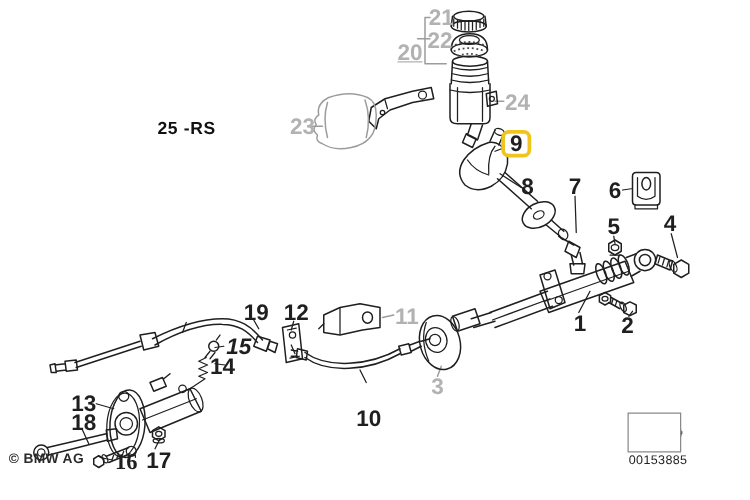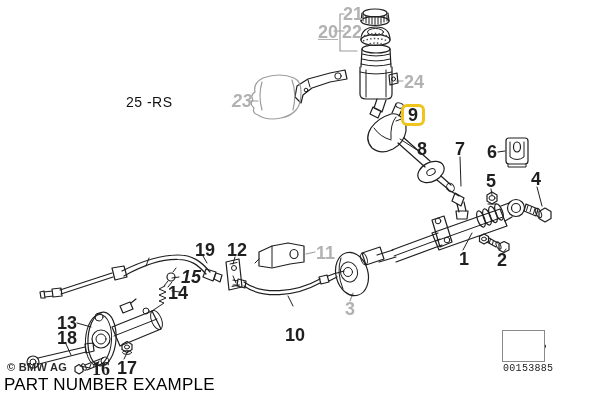--- a/index.html
+++ b/index.html
@@ -19,34 +19,34 @@
   .part-label{
     position:absolute;font-weight:bold;font-size:18px;line-height:14px;
     color:var(--ink);white-space:nowrap;cursor:pointer;
   }
   .part-label.muted{color:var(--muted-label);}
   .part-label.highlighted{
     border:3px solid var(--hl);border-radius:6px;background:#fff;
     padding:0 4px;line-height:16px;margin-left:-6px;margin-top:-5px;
   }
   .section-label{
-    position:absolute;left:126px;top:94px;font-weight:normal;font-size:14px;color:#111;
+    position:absolute;left:126px;top:94px;font-weight:bold;font-size:14px;color:#111;
     letter-spacing:0.5px;
   }
   .caption{
     position:absolute;left:4px;top:375px;font-size:17px;color:#000;letter-spacing:0.2px;
   }
   .copyright{
     position:absolute;left:7px;top:361px;font-size:11px;font-weight:600;color:#2a2a2a;
     letter-spacing:0.3px;
     text-align:right;
   }
   .image-number{
     position:absolute;left:503px;top:363px;width:43px;text-align:center;
-    font-size:10px;color:#222;letter-spacing:0.3px;font-family:Liberation Mono, monospace;
+    font-size:10px;color:#222;letter-spacing:0.3px;
   }
   .thumb-box{
     position:absolute;left:502px;top:330px;width:43px;height:32px;
     border:1px solid #8a8a8a;background:#fff;box-sizing:border-box;cursor:pointer;
   }
 </style>
 </head>
 <body>
 
 <div class="stage" style="--ink: #1f1f1f; --muted-art: #9c9c9c; --muted-label: #b2b2b2; --hl: #efc51d;">
@@ -288,25 +288,24 @@
       <div class="part-label" style="left: 285px; top: 307px; margin-top: 21px;">10</div>
       <div class="part-label muted" style="left: 316px; top: 246px;">11</div>
       <div class="part-label" style="left: 227px; top: 243px;">12</div>
       <div class="part-label" style="left: 57px; top: 316px;">13</div>
       <div class="part-label" style="left: 168px; top: 286px;">14</div>
       <div class="part-label" style="left: 181px; top: 270px; font-style: italic;">15</div>
       <div class="part-label" style="left: 92px; top: 362px; font-family: Liberation Serif, serif;">16</div>
       <div class="part-label" style="left: 117px; top: 361px;">17</div>
       <div class="part-label" style="left: 57px; top: 331px;">18</div>
       <div class="part-label" style="left: 195px; top: 243px;">19</div>
-      <div class="part-label muted" style="left: 318px; top: 25px; text-decoration: underline;">20</div>
+      <div class="part-label muted" style="left: 318px; top: 35px; text-decoration: underline;">20</div>
       <div class="part-label muted" style="left: 343px; top: 7px;">21</div>
       <div class="part-label muted" style="left: 342px; top: 25px; text-align: right;">22</div>
-      <div class="part-label muted" style="left: 232px; top: 94px; font-style: italic;">23</div>
+      <div class="part-label muted" style="left: 232px; top: 94px;">23</div>
       <div class="part-label muted" style="left: 404px; top: 75px;">24</div>
     </div>
 
   <div class="section-label">25 -RS</div>
   <div class="copyright">© BMW AG</div>
-  <div class="caption">PART NUMBER EXAMPLE</div>
   <div class="thumb-box"></div>
   <div class="image-number">00153885</div>
 </div>
 
 </body></html>

